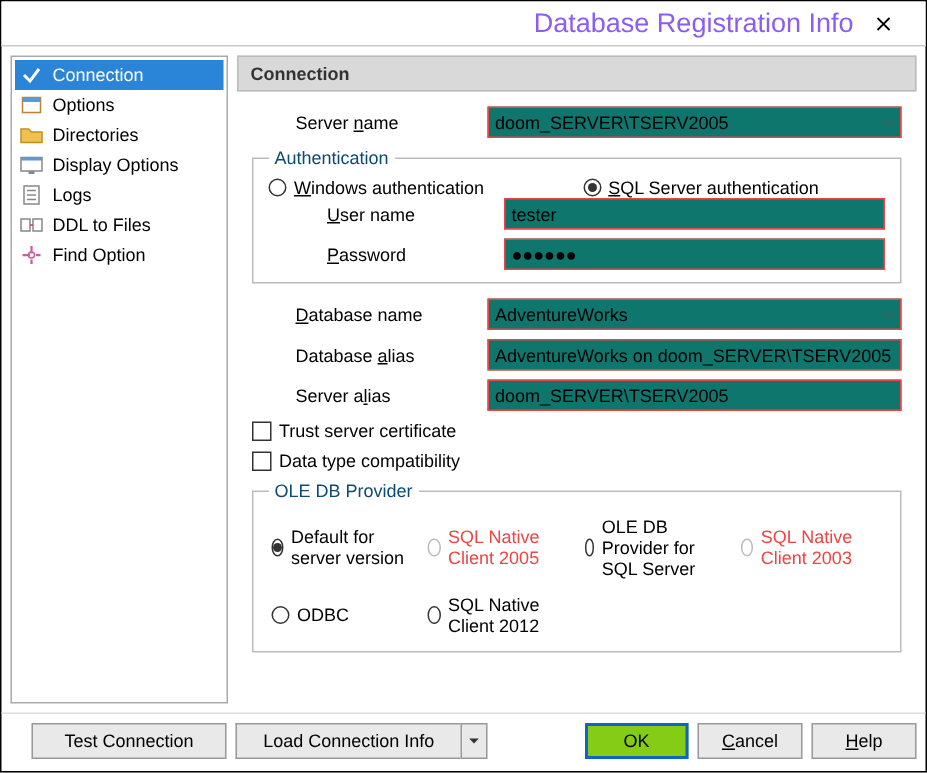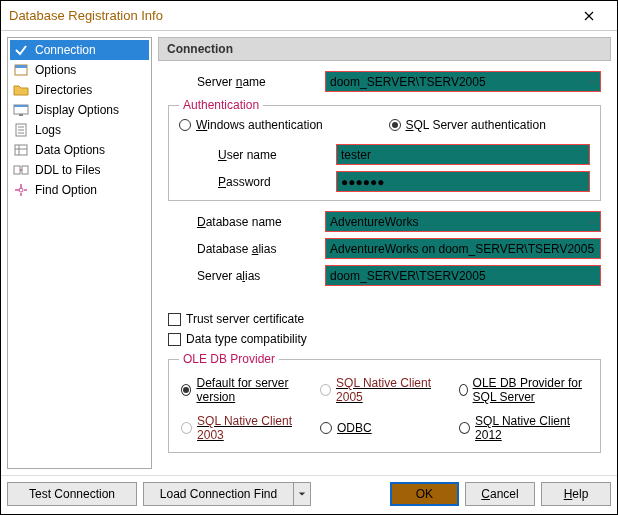--- a/index.html
+++ b/index.html
@@ -1,48 +1,48 @@
 <!DOCTYPE html>
 <html><head>
 <meta charset="utf-8">
 <style>
 * { box-sizing: border-box; font-family: "Segoe UI", Tahoma, sans-serif; font-size: 12px; }
 body { margin: 0; padding: 0; background: #000; }
 .window { width: 618px; height: 515px; background: #fff; border: 1px solid #000; display: flex; flex-direction: column; }
 .titlebar { height: 30px; background: #fff; border-bottom: 1px solid #ccc; display: flex; align-items: center; padding: 0 8px; }
-.titlebar-text { flex: 1; color: #a16207; font-size: 13px; }
+.titlebar-text { flex: 1; color: #8b5cf6; font-size: 18px; text-align: right; }
 .titlebar-close { width: 40px; height: 28px; display: flex; align-items: center; justify-content: center; cursor: pointer; }
 .titlebar-close svg { width: 10px; height: 10px; }
 .body { flex: 1; display: flex; padding: 6px 6px 6px 6px; gap: 6px; }
 .sidebar { width: 145px; border: 1px solid #aaa; background: #fff; padding: 2px 2px; }
 .side-item { display: flex; align-items: center; gap: 6px; padding: 2px 3px; cursor: pointer; white-space: nowrap; }
 .side-item.selected { background: #2a84d8; color: #fff; }
 .side-icon { width: 16px; height: 16px; flex-shrink: 0; display: flex; align-items: center; justify-content: center; }
 .main { flex: 1; display: flex; flex-direction: column; }
 .main-header { background: #d9d9d9; border: 1px solid #bbb; padding: 4px 8px; font-weight: bold; color: #333; }
 .main-body { flex: 1; padding: 10px 10px 6px 10px; display: flex; flex-direction: column; gap: 6px; }
 .row { display: flex; align-items: center; gap: 8px; }
 .label { width: 120px; color: #000; margin-left: 29px; }
 .label .ul { text-decoration: underline; }
 .input, .select { flex: 1; height: 21px; border: 1px solid #ef4444; padding: 1px 4px; background: #0f766e; font-size: 12px; }
 .select { position: relative; display: flex; align-items: center; }
 .select .caret { margin-left: auto; }
 fieldset { border: 1px solid #bbb; margin: 0; padding: 6px 10px 8px 10px; }
-legend { padding: 0 4px; color: #be185d; font-size: 12px; }
-.auth-row { display: flex; gap: 8px; margin-bottom: 12px; align-items: center; }
+legend { padding: 0 4px; color: #0c4a6e; font-size: 12px; }
+.auth-row { display: flex; gap: 8px; margin-bottom: 0; align-items: center; }
 .radio, .check { display: flex; align-items: center; gap: 5px; cursor: pointer; }
 .radio-dot { width: 12px; height: 12px; border: 1px solid #333; border-radius: 50%; display: flex; align-items: center; justify-content: center; background: #fff; }
 .radio-dot.sel::after { content: ""; width: 6px; height: 6px; background: #333; border-radius: 50%; }
-.radio.disabled { color: #7f1d1d; }
+.radio.disabled { color: #ef4444; }
 .radio.disabled .radio-dot { border-color: #bbb; }
 .checkbox { width: 13px; height: 13px; border: 1px solid #333; background: #fff; }
-.provider-grid { display: grid; grid-template-columns: 1fr 1fr 1fr; row-gap: 10px; column-gap: 10px; padding: 4px 2px 2px 2px; text-decoration: underline; }
-.footer { display: flex; align-items: center; gap: 6px; padding: 6px 6px 8px 6px; border-top: 1px solid #ddd; }
+.provider-grid { display: grid; grid-template-columns: 1fr 1fr 1fr 1fr; row-gap: 10px; column-gap: 10px; padding: 4px 2px 2px 2px; }
+.footer { display: flex; align-items: center; gap: 6px; padding: 6px 6px 8px 20px; border-top: 1px solid #ddd; }
 .btn { height: 24px; border: 1px solid #999; background: #e9e9e9; padding: 0 12px; cursor: pointer; display: flex; align-items: center; justify-content: center; }
-.btn.primary { border: 2px solid #0a66c2; background: #a16207; padding: 0 24px; }
+.btn.primary { border: 2px solid #0a66c2; background: #84cc16; padding: 0 24px; }
 .btn-split { display: flex; }
 .btn-split .btn { border-right: none; }
 .btn-split .drop { width: 18px; border: 1px solid #999; background: #e9e9e9; display: flex; align-items: center; justify-content: center; cursor: pointer; }
 .spacer { flex: 1; }
 .ul { text-decoration: underline; }
 .caret-svg { width: 8px; height: 8px; }
 </style>
 </head>
 <body>
 
@@ -101,30 +101,20 @@
               <line x1="5" y1="5" x2="11" y2="5" stroke="#888"></line>
               <line x1="5" y1="8" x2="11" y2="8" stroke="#888"></line>
               <line x1="5" y1="11" x2="11" y2="11" stroke="#888"></line>
             </svg>
         </span>
         <span>Logs</span>
       </div>
       <div class="side-item">
         <span class="side-icon">
           <svg width="16" height="16" viewBox="0 0 16 16">
-              <rect x="2" y="3" width="12" height="10" fill="#fff" stroke="#888"></rect>
-              <line x1="2" y1="7" x2="14" y2="7" stroke="#888"></line>
-              <line x1="6" y1="3" x2="6" y2="13" stroke="#888"></line>
-            </svg>
-        </span>
-        <span>Data Options</span>
-      </div>
-      <div class="side-item">
-        <span class="side-icon">
-          <svg width="16" height="16" viewBox="0 0 16 16">
               <rect x="1" y="4" width="6" height="8" fill="#fff" stroke="#888"></rect>
               <rect x="9" y="4" width="6" height="8" fill="#fff" stroke="#888"></rect>
               <path d="M7 8 h2" stroke="#c04040"></path>
             </svg>
         </span>
         <span>DDL to Files</span>
       </div>
       <div class="side-item">
         <span class="side-icon">
           <svg width="16" height="16" viewBox="0 0 16 16">
@@ -185,21 +175,21 @@
         <div class="row">
           <span class="label">Database <span class="ul">a</span>lias</span>
           <input class="input" value="AdventureWorks on doom_SERVER\TSERV2005" style="">
         </div>
 
         <div class="row">
           <span class="label">Server a<span class="ul">l</span>ias</span>
           <input class="input" value="doom_SERVER\TSERV2005" style="">
         </div>
 
-        <div class="check" style="margin-top:20px">
+        <div class="check" style="margin-top:0">
           <span class="checkbox"></span>
           <span>Trust server certificate</span>
         </div>
 
         <div class="check">
           <span class="checkbox"></span>
           <span>Data type compatibility</span>
         </div>
 
         <fieldset>
@@ -232,21 +222,21 @@
           </div>
         </fieldset>
 
       </div>
     </div>
   </div>
 
   <div class="footer">
     <button class="btn" style="width:130px">Test Connection</button>
     <div class="btn-split">
-      <button class="btn" style="width:150px">Load Connection Find</button>
+      <button class="btn" style="width:150px">Load Connection Info</button>
       <div class="drop">
         <svg width="8" height="8" viewBox="0 0 10 10">
             <path d="M1 3 L5 7 L9 3 Z" fill="#333"></path>
           </svg>
       </div>
     </div>
     <div class="spacer"></div>
     <button class="btn primary">OK</button>
     <button class="btn" style="width:70px"><span class="ul">C</span>ancel</button>
     <button class="btn" style="width:70px"><span class="ul">H</span>elp</button>

